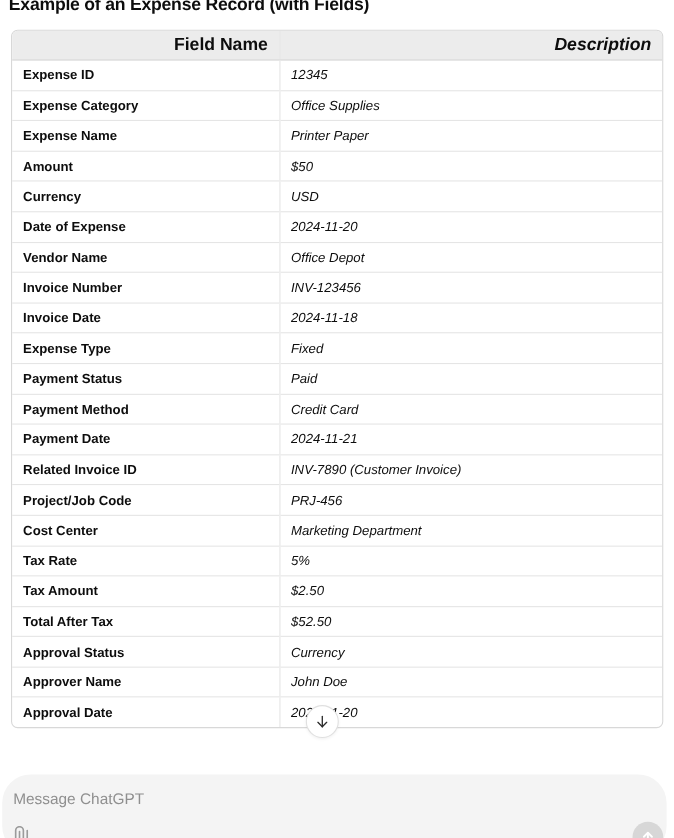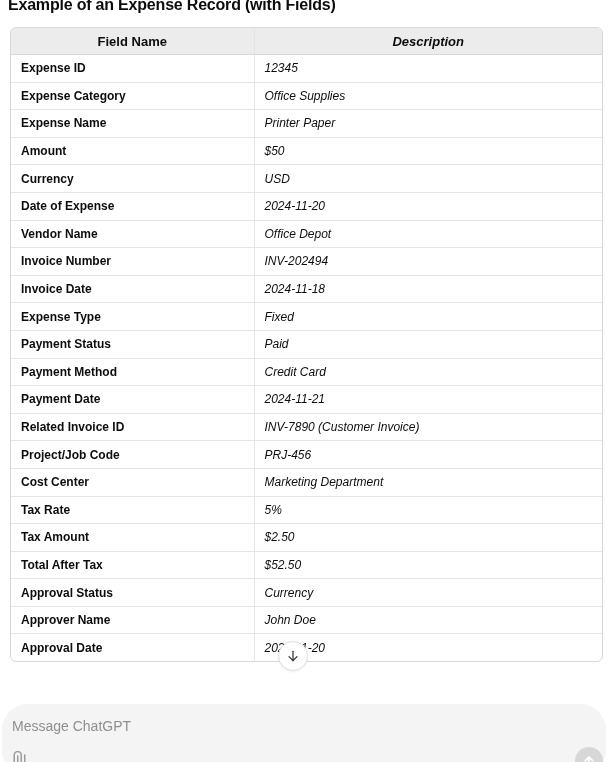--- a/index.html
+++ b/index.html
@@ -34,26 +34,26 @@
   }
   table {
     width: 100%;
     border-collapse: collapse;
     table-layout: fixed;
     font-size: 12px;
   }
   col.c1 { width: 243px; }
   th {
     background: var(--header_bg, #ececec);
-    text-align: center;
+    text-align: right;
     font-weight: 600;
     height: 26px;
     padding: 0 10px;
     border-bottom: 1px solid var(--table_border, #d8d8d8);
-    font-size: 13px;
+    font-size: 16px;
   }
   td {
     height: 26.6px;
     padding: 0 10px;
     border-top: 1px solid var(--row_divider, #e5e5e5);
     overflow: hidden;
     white-space: nowrap;
   }
   th + th, td + td { border-left: 1px solid var(--row_divider, #e5e5e5); font-style: italic; }
   tbody tr:first-child td { border-top: none; }
@@ -146,21 +146,21 @@
         <tr>
           <td class="field">Date of Expense</td>
           <td>2024-11-20</td>
         </tr>
         <tr>
           <td class="field">Vendor Name</td>
           <td>Office Depot</td>
         </tr>
         <tr>
           <td class="field">Invoice Number</td>
-          <td>INV-202494</td>
+          <td>INV-123456</td>
         </tr>
         <tr>
           <td class="field">Invoice Date</td>
           <td>2024-11-18</td>
         </tr>
         <tr>
           <td class="field">Expense Type</td>
           <td>Fixed</td>
         </tr>
         <tr>

